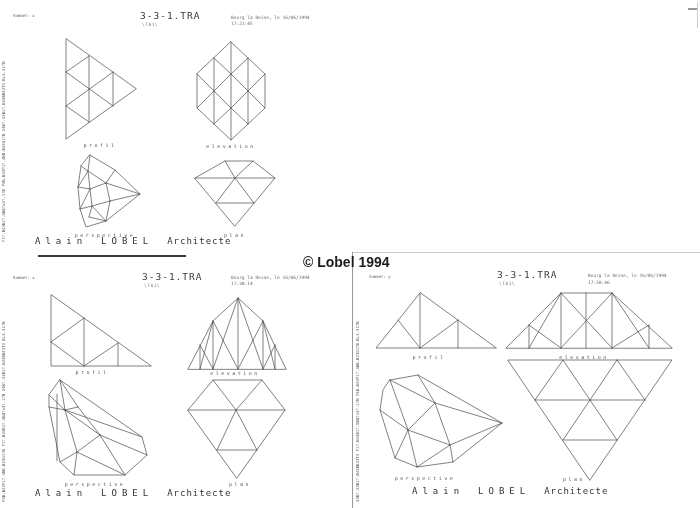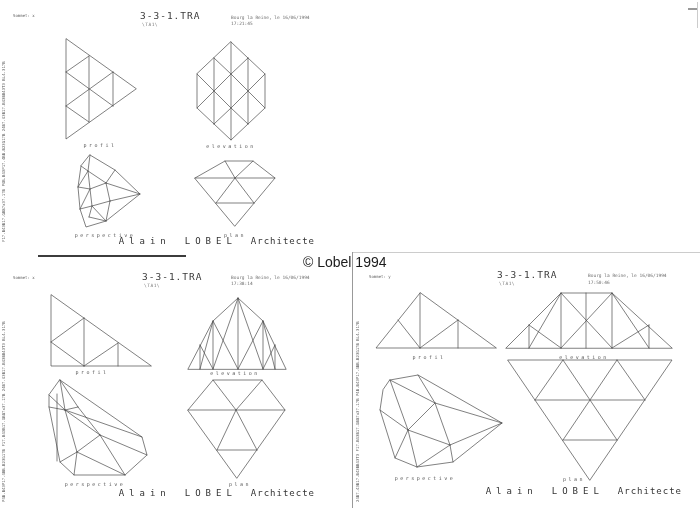--- a/index.html
+++ b/index.html
@@ -9,24 +9,24 @@
   .fig{position:absolute;}
   .fig svg line,.fig svg polyline,.fig svg polygon{fill:none;stroke:#4a4a4a;stroke-width:.7;stroke-linecap:round;stroke-linejoin:round;}
   .figlabel{position:absolute;font-size:5px;letter-spacing:2.5px;color:#555;text-align:center;white-space:nowrap;}
   .title{position:absolute;font-size:9.5px;letter-spacing:1px;color:#3a3a3a;white-space:nowrap;}
   .subtitle{position:absolute;font-size:4.5px;letter-spacing:.5px;color:#787878;white-space:nowrap;}
   .corner{position:absolute;font-size:4px;color:#666;white-space:nowrap;}
   .dateline{position:absolute;font-size:4.5px;color:#6e6e6e;white-space:nowrap;}
   .margin-strip{position:absolute;writing-mode:vertical-rl;transform:rotate(180deg);
                 font-size:4px;line-height:4.5px;letter-spacing:0;color:#555;
                 overflow:hidden;word-break:break-all;}
-  .footer{position:absolute;text-align:right;color:#333;font-size:9px;white-space:nowrap;}
+  .footer{position:absolute;text-align:left;color:#333;font-size:9px;white-space:nowrap;}
   .footer .nm{letter-spacing:5px;margin-right:14px;}
   .footer .role{letter-spacing:1px;}
-  .wm{position:absolute;font-family:"Liberation Sans",sans-serif;font-weight:normal;
+  .wm{position:absolute;font-family:"Liberation Sans",sans-serif;font-weight:bold;
       font-size:14px;color:#1c1c1c;z-index:9;white-space:nowrap;}
   .hline,.vline{position:absolute;}
 </style>
 </head>
 <body>
 
 <div id="screen">
 
   <div class="hline" style="left:10px;top:4px;width:16px;height:2px;background:#999;"></div>
   <div class="hline" style="left:60px;top:5px;width:12px;height:1.5px;background:#aaa;"></div>

